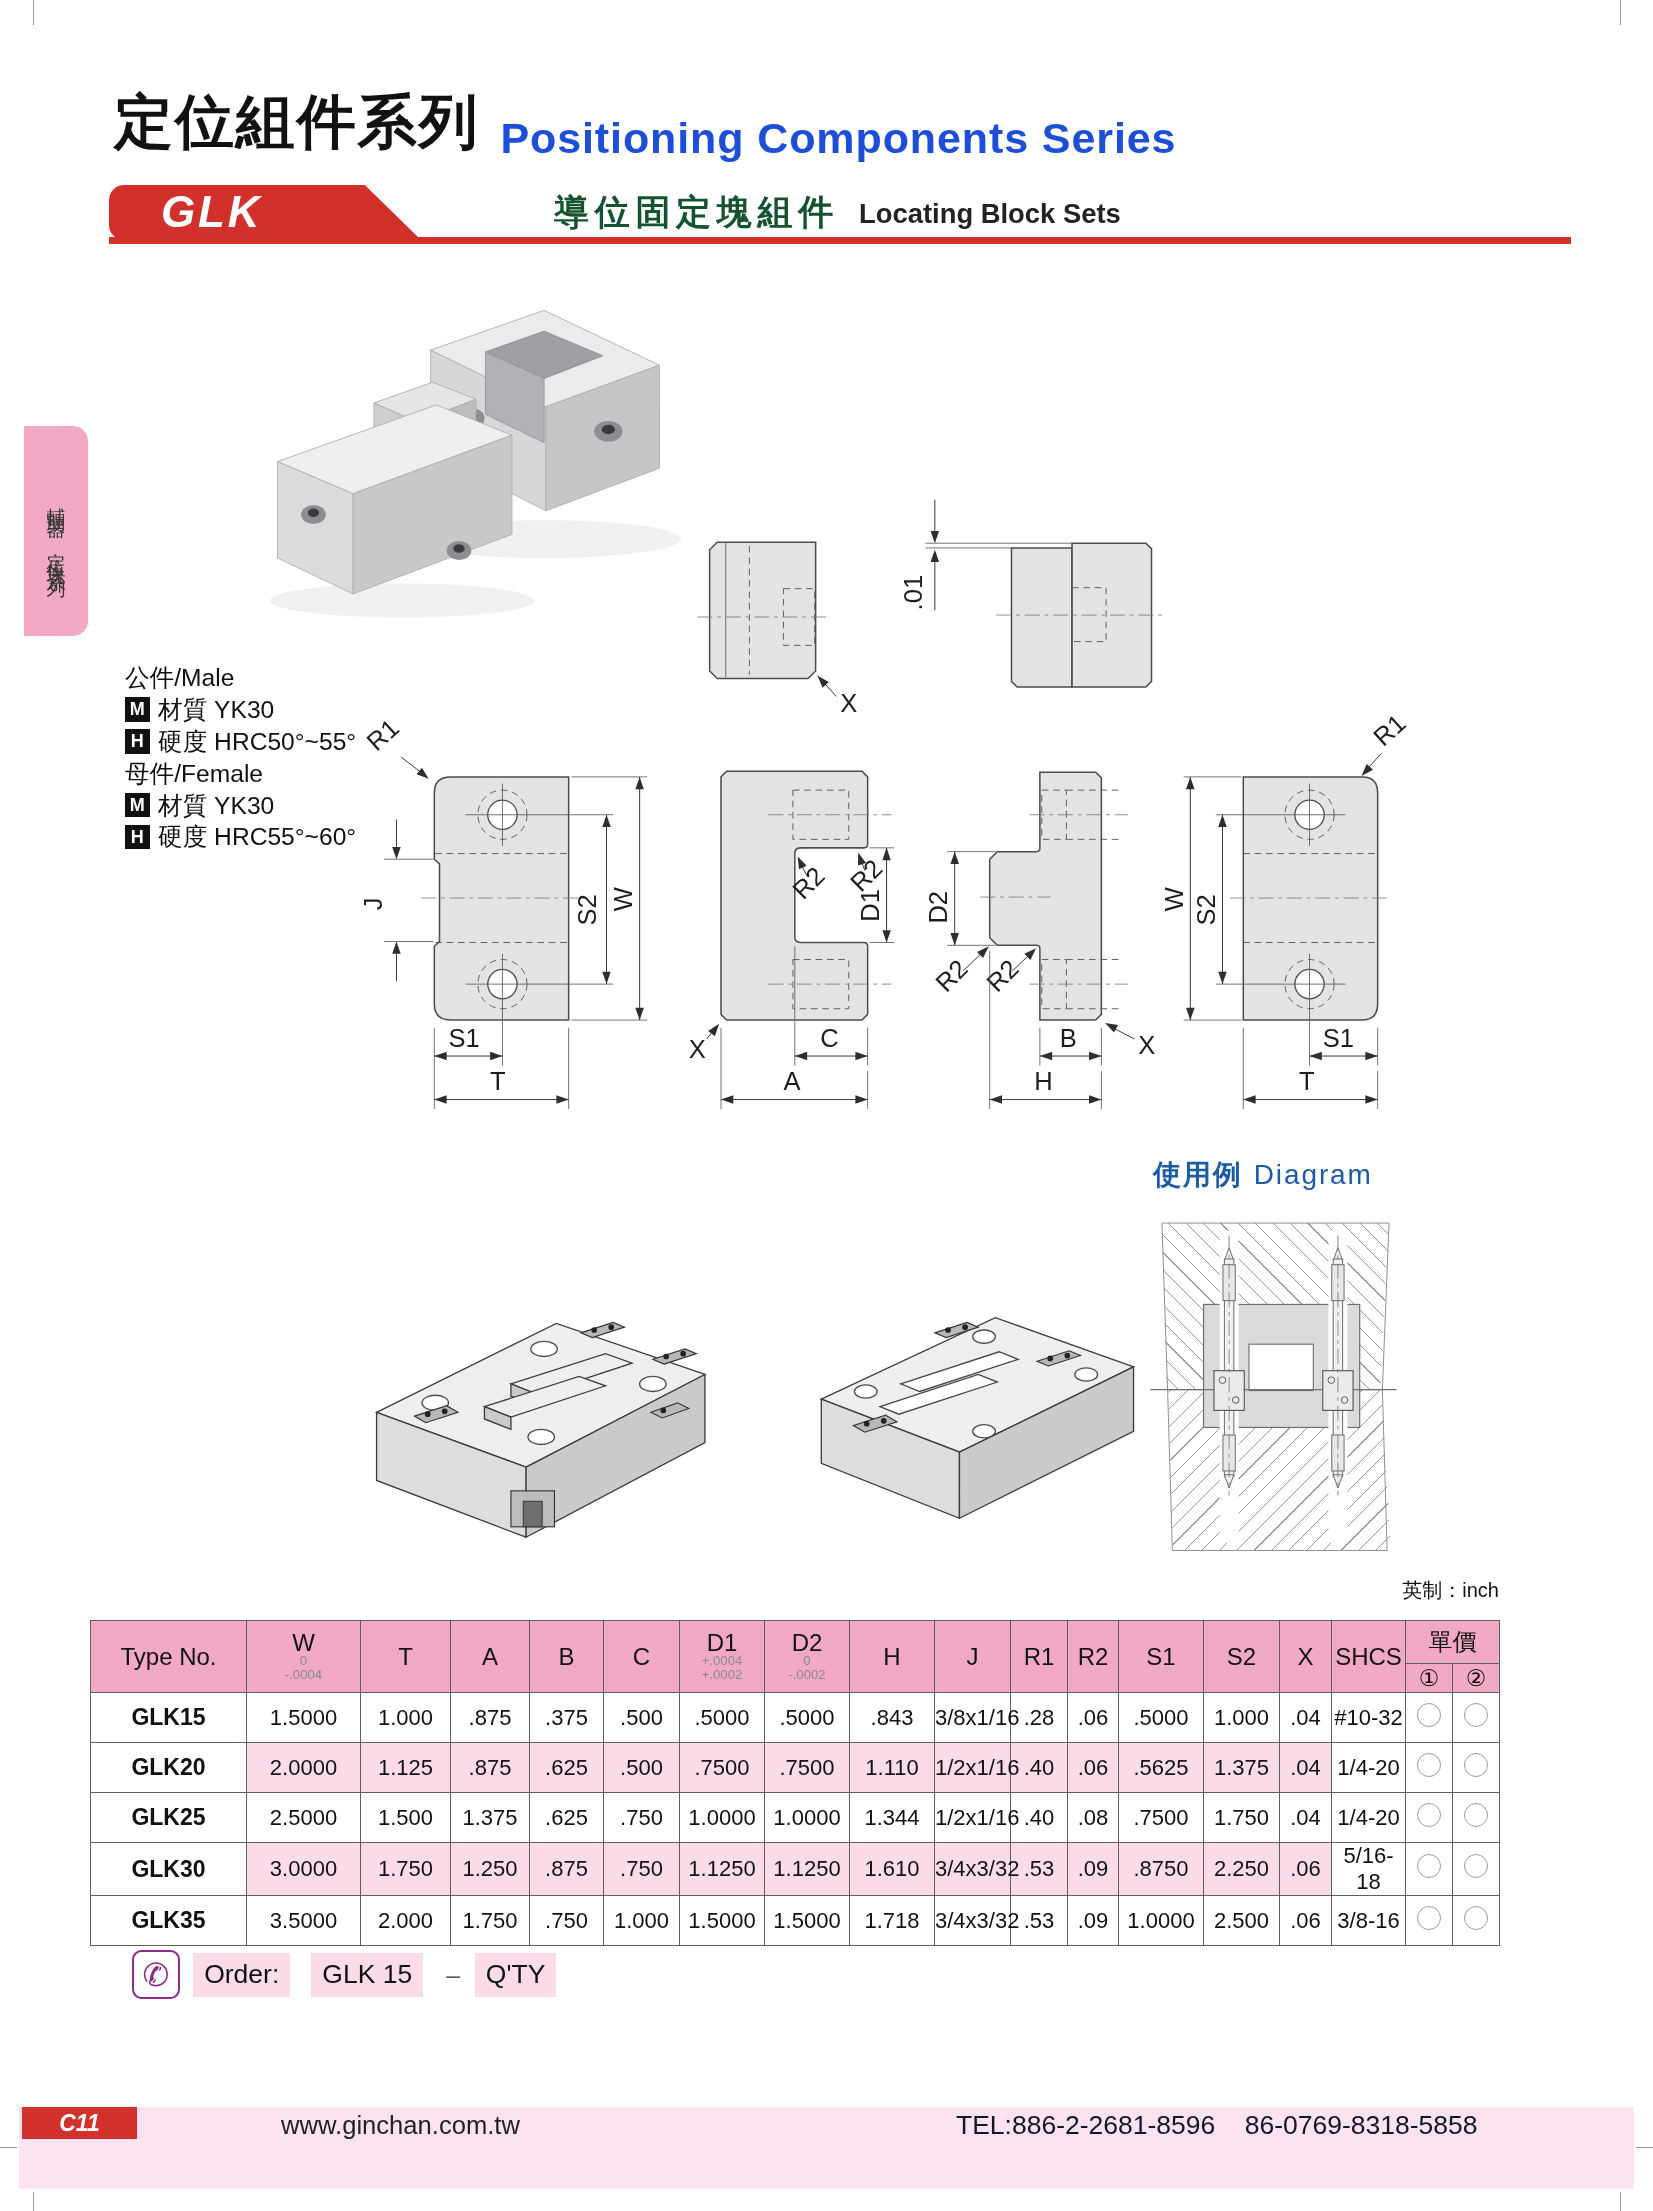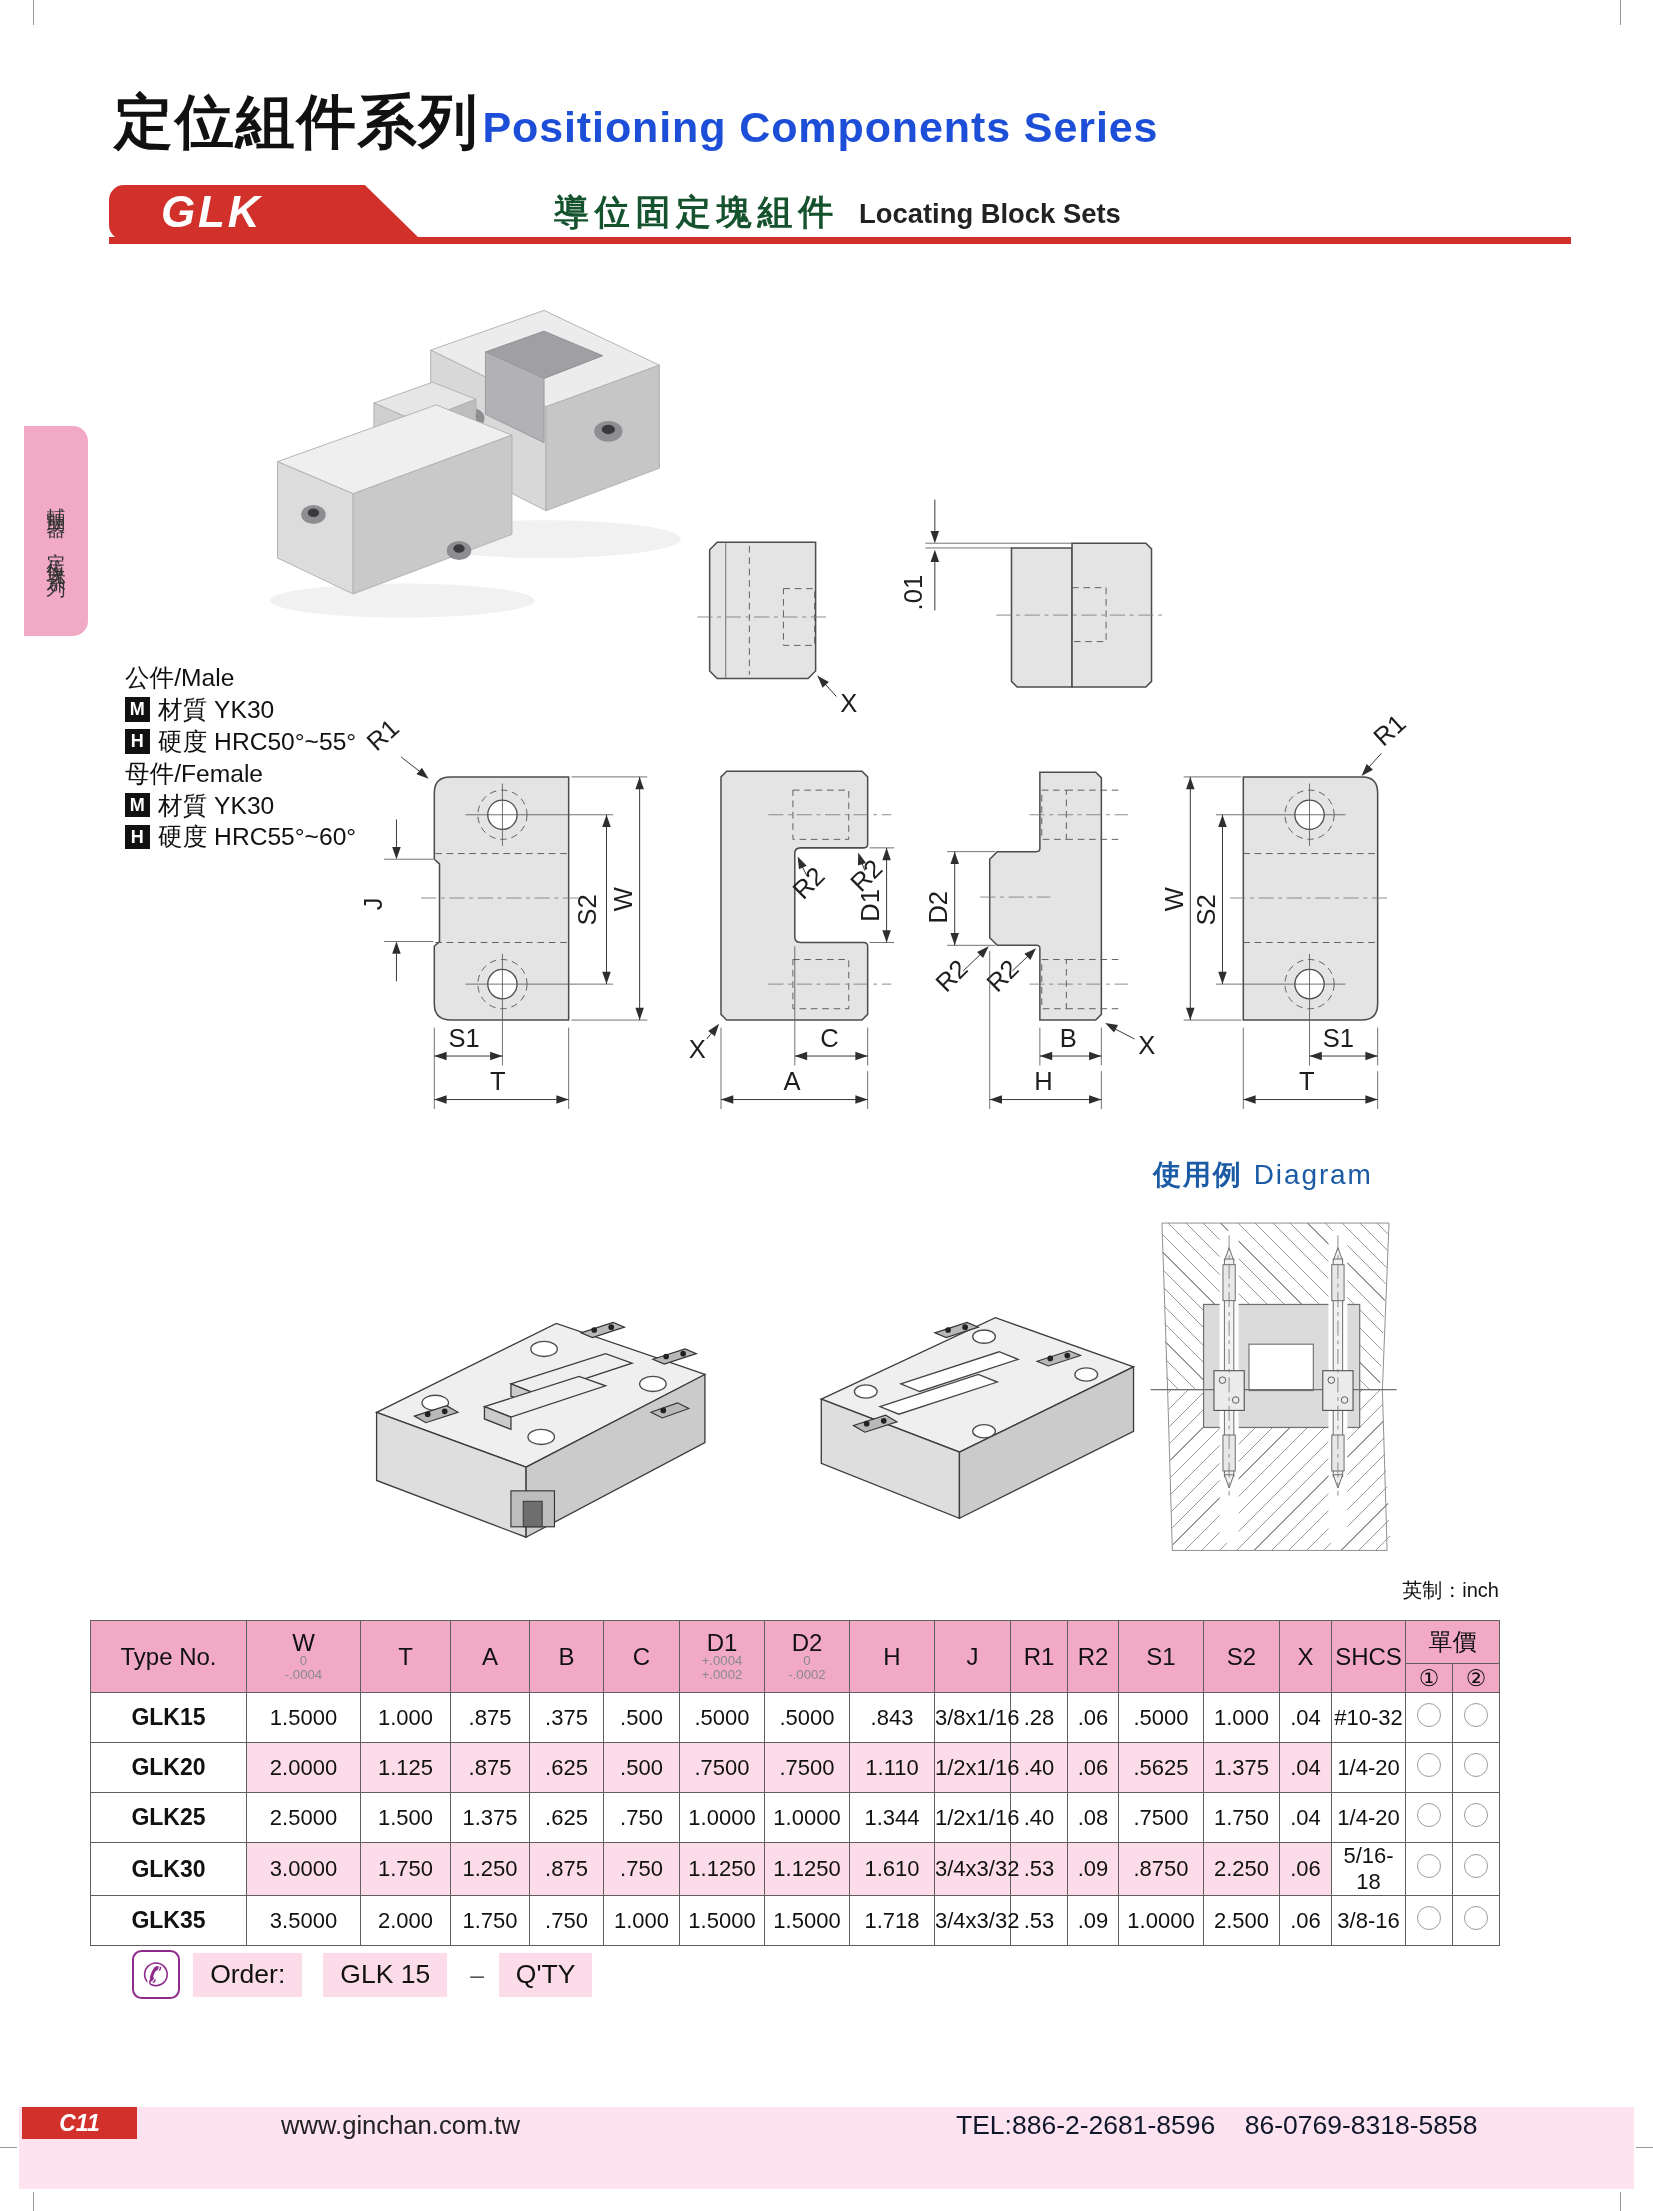--- a/index.html
+++ b/index.html
@@ -1,21 +1,21 @@
 <!DOCTYPE html>
 <html style="font-size:15px"><head>
 <meta charset="utf-8">
 <style>
   html,body{margin:0;padding:0;background:#fff;}
   #page{position:relative;width:1653px;height:2212px;background:#fff;overflow:hidden;
         font-family:"Liberation Sans",sans-serif;color:#1a1a1a;}
   .abs{position:absolute;}
 
   
-  #title-row{left:114px;top:83px;display:flex;align-items:center;gap:3px;}
+  #title-row{left:114px;top:83px;display:flex;align-items:flex-end;gap:21px;}
   #title-zh{font-size:59px;font-weight:bold;letter-spacing:1.9px;color:#111;}
   #title-en{font-size:43px;font-weight:bold;color:#1d4ed8;letter-spacing:0.9px;margin-top:8px;}
   #series-banner{left:109px;top:185px;width:1462px;height:59px;}
   #series-badge{position:absolute;left:0;top:0;width:312px;height:55px;background:#d2312b;
      border-radius:15px 3.8px 3.8px 15px;clip-path:polygon(0 0,82% 0,100% 100%,0 100%);}
   #series-code{position:absolute;left:52px;top:1.9px;font-size:44px;font-weight:bold;font-style:italic;
      color:#fff;letter-spacing:2.8px;}
   #banner-underline{position:absolute;left:0;top:52px;width:1462px;height:6.6px;background:#d2312b;}
   #subtitle-zh{position:absolute;left:445px;top:3.8px;font-size:35px;font-weight:bold;color:#14532d;letter-spacing:5.7px;}
   #subtitle-en{position:absolute;left:750px;top:13.2px;font-size:27.4px;font-weight:bold;color:#222;}
@@ -58,21 +58,21 @@
   .h-main{line-height:23px;}
   #parts-table tbody td{height:49px;background:#fff;color:#111;}
   #parts-table tbody td.type{font-weight:bold;font-size:23px;}
   #parts-table tbody tr.striped td.stripe{background:#fbdce8;}
   .circ{display:inline-block;width:22px;height:22px;border:0.9px solid #9c9c9c;border-radius:50%;}
 
   
   #order-row{left:132px;top:1949px;display:flex;align-items:center;height:51px;}
   #order-icon{width:44px;height:45px;border:2.8px solid #8e2a8b;border-radius:9.5px;color:#8e2a8b;
      font-size:32px;display:flex;align-items:center;justify-content:center;margin-right:13.2px;}
-  .chip{background:#fbdce8;height:44px;display:flex;align-items:center;padding:0 17px;
+  .chip{background:#fbdce8;height:44px;display:flex;align-items:center;padding:0 11px;
      font-size:26.5px;color:#111;margin-right:0;}
   #order-label{margin-right:21px;}
   #order-example{margin-right:8px;}
   #order-sep{font-size:24.6px;color:#555;margin:0 15px;}
 
   
   #footer-band{left:19px;top:2107px;width:1615px;height:82px;background:#fce3ef;}
   #page-code{left:22px;top:2107px;width:115px;height:32px;background:#d2312b;color:#fff;
      font-weight:bold;font-style:italic;font-size:23px;display:flex;align-items:center;justify-content:center;}
   #footer-site{left:281px;top:2111px;font-size:25.6px;color:#222;}

